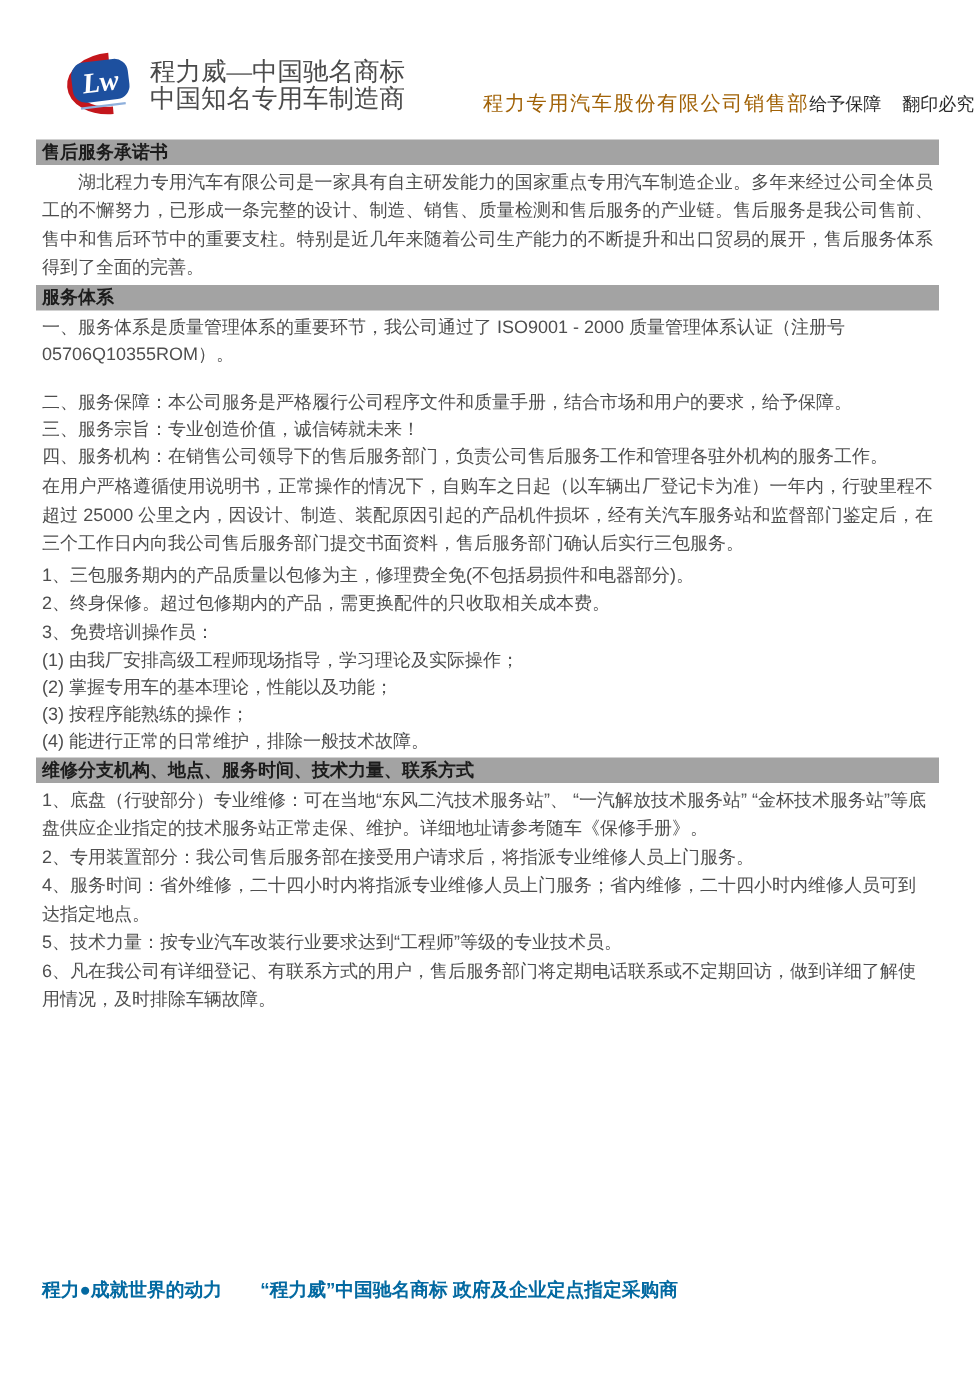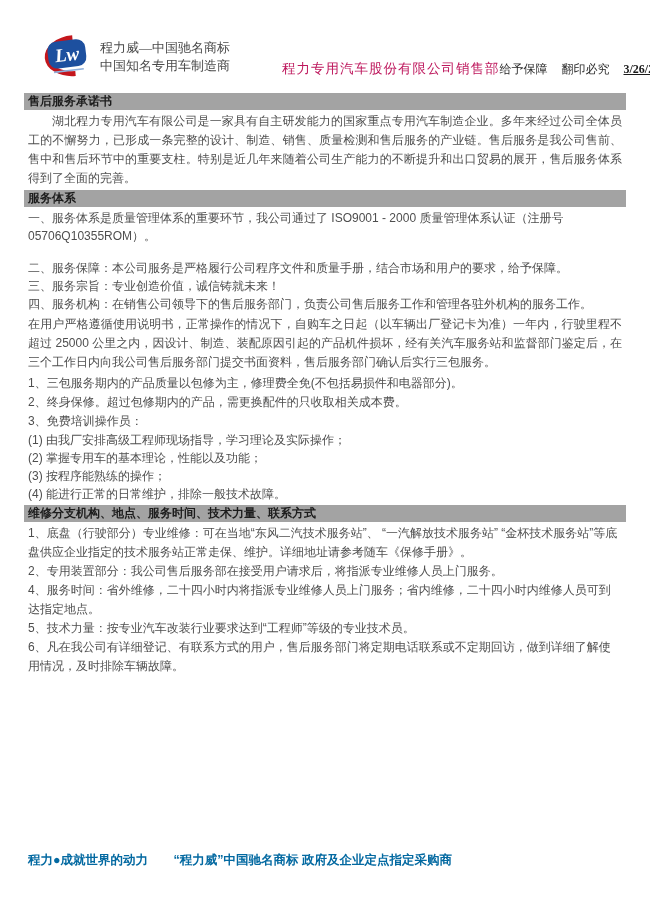--- a/index.html
+++ b/index.html
@@ -15,26 +15,26 @@
   
   .header {
     display: flex; align-items: flex-end;
     margin: 33px -4px 0 0; height: 47px;
   }
   .logo-wrap { display: flex; align-items: center; }
   .logo-svg { width: 64px; height: 46px; flex: 0 0 auto; }
   .logo-text {
     margin-left: 8px;
     font-family: "Liberation Serif", "DejaVu Serif", serif;
-    font-size: 13px; line-height: 18px; color: #4a4a4a;
+    font-size: 17px; line-height: 18px; color: #4a4a4a;
     white-space: nowrap;
   }
   .company-title {
     font-family: Liberation Serif, serif;
-    font-size: 13.5px; color: #be185d; letter-spacing: 1px;
+    font-size: 13.5px; color: #a16207; letter-spacing: 1px;
     margin-left: 52px; padding-bottom: 2px; white-space: nowrap;
   }
   .copyright {
     margin-left: auto; display: flex; align-items: baseline;
     font-family: "Liberation Serif", "DejaVu Serif", serif;
     font-size: 12px; color: #2b2b2b; padding-bottom: 2px; white-space: nowrap;
   }
   .copyright .lbl { margin-left: 14px; }
   .doc-date {
     margin-left: 14px; font-weight: 600;

